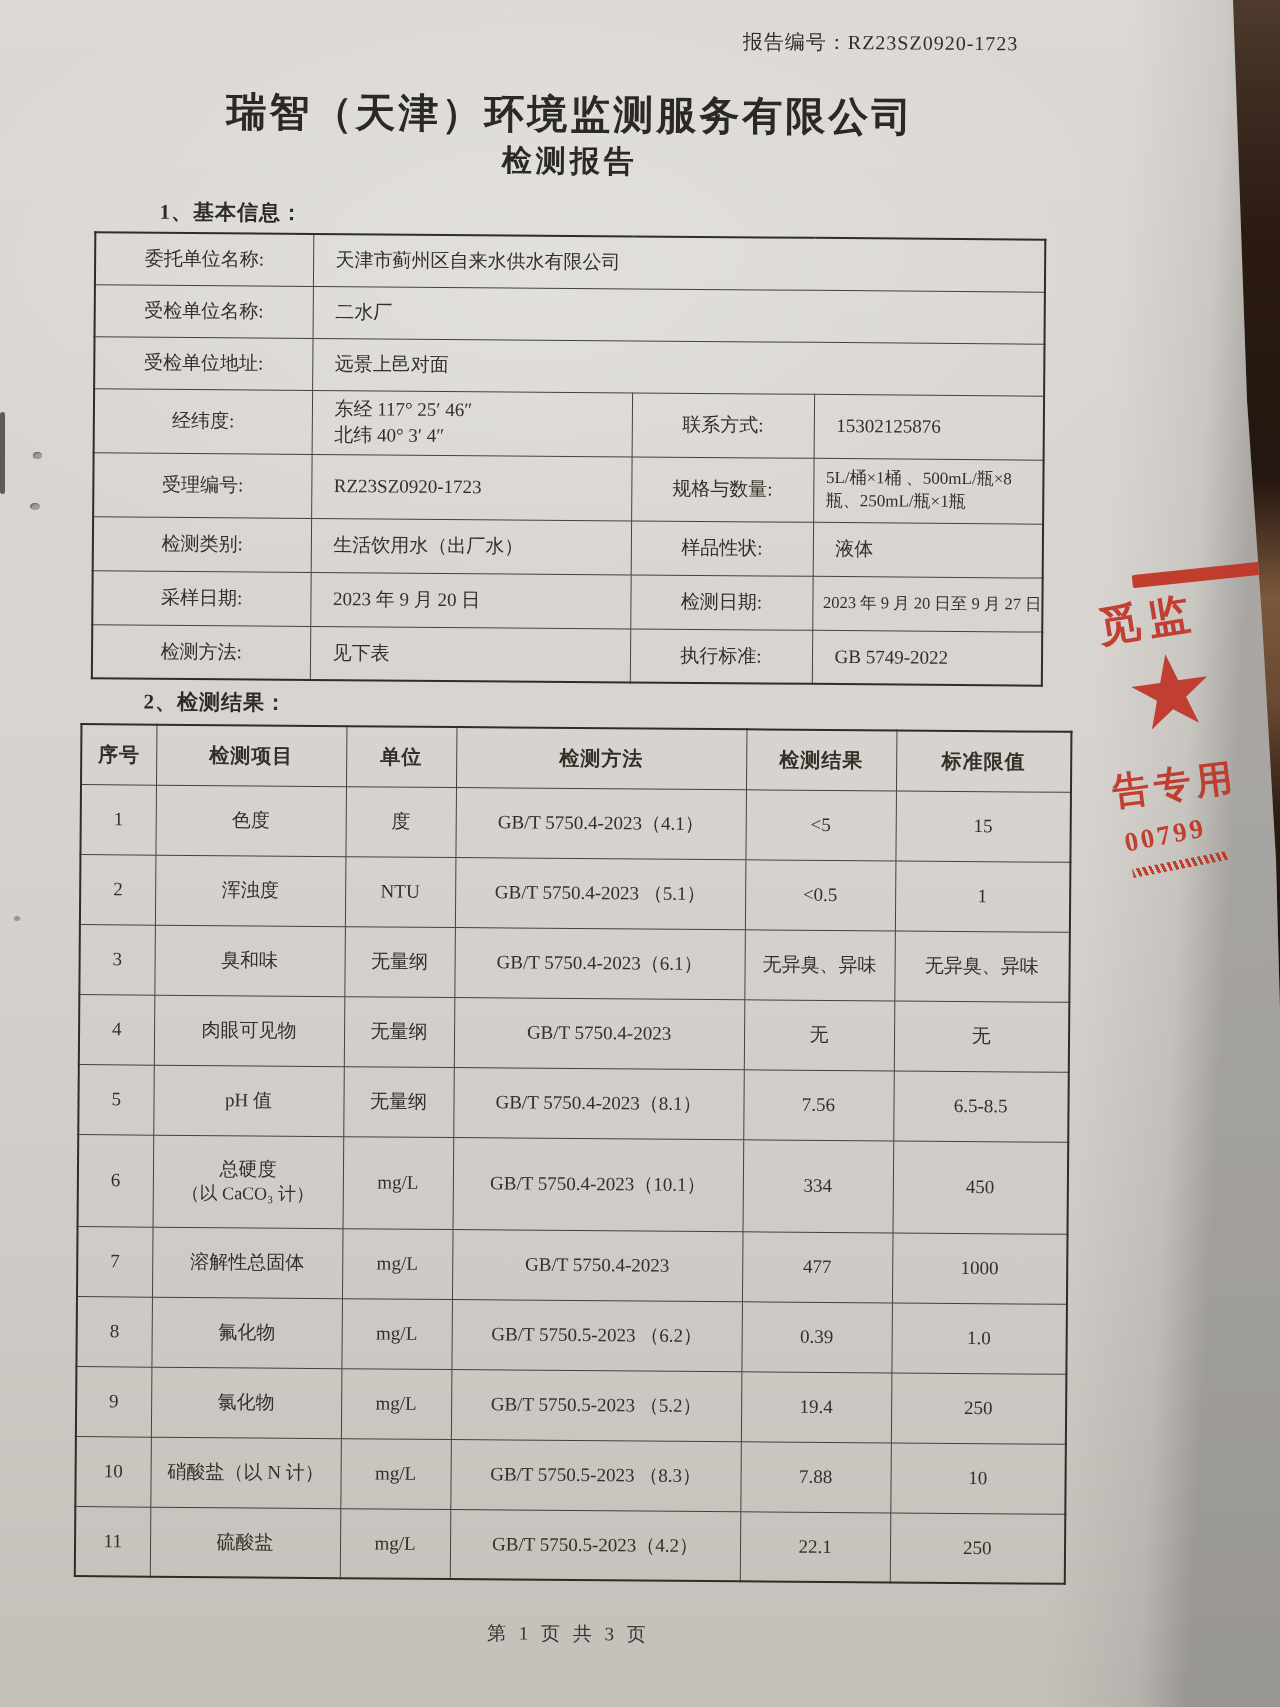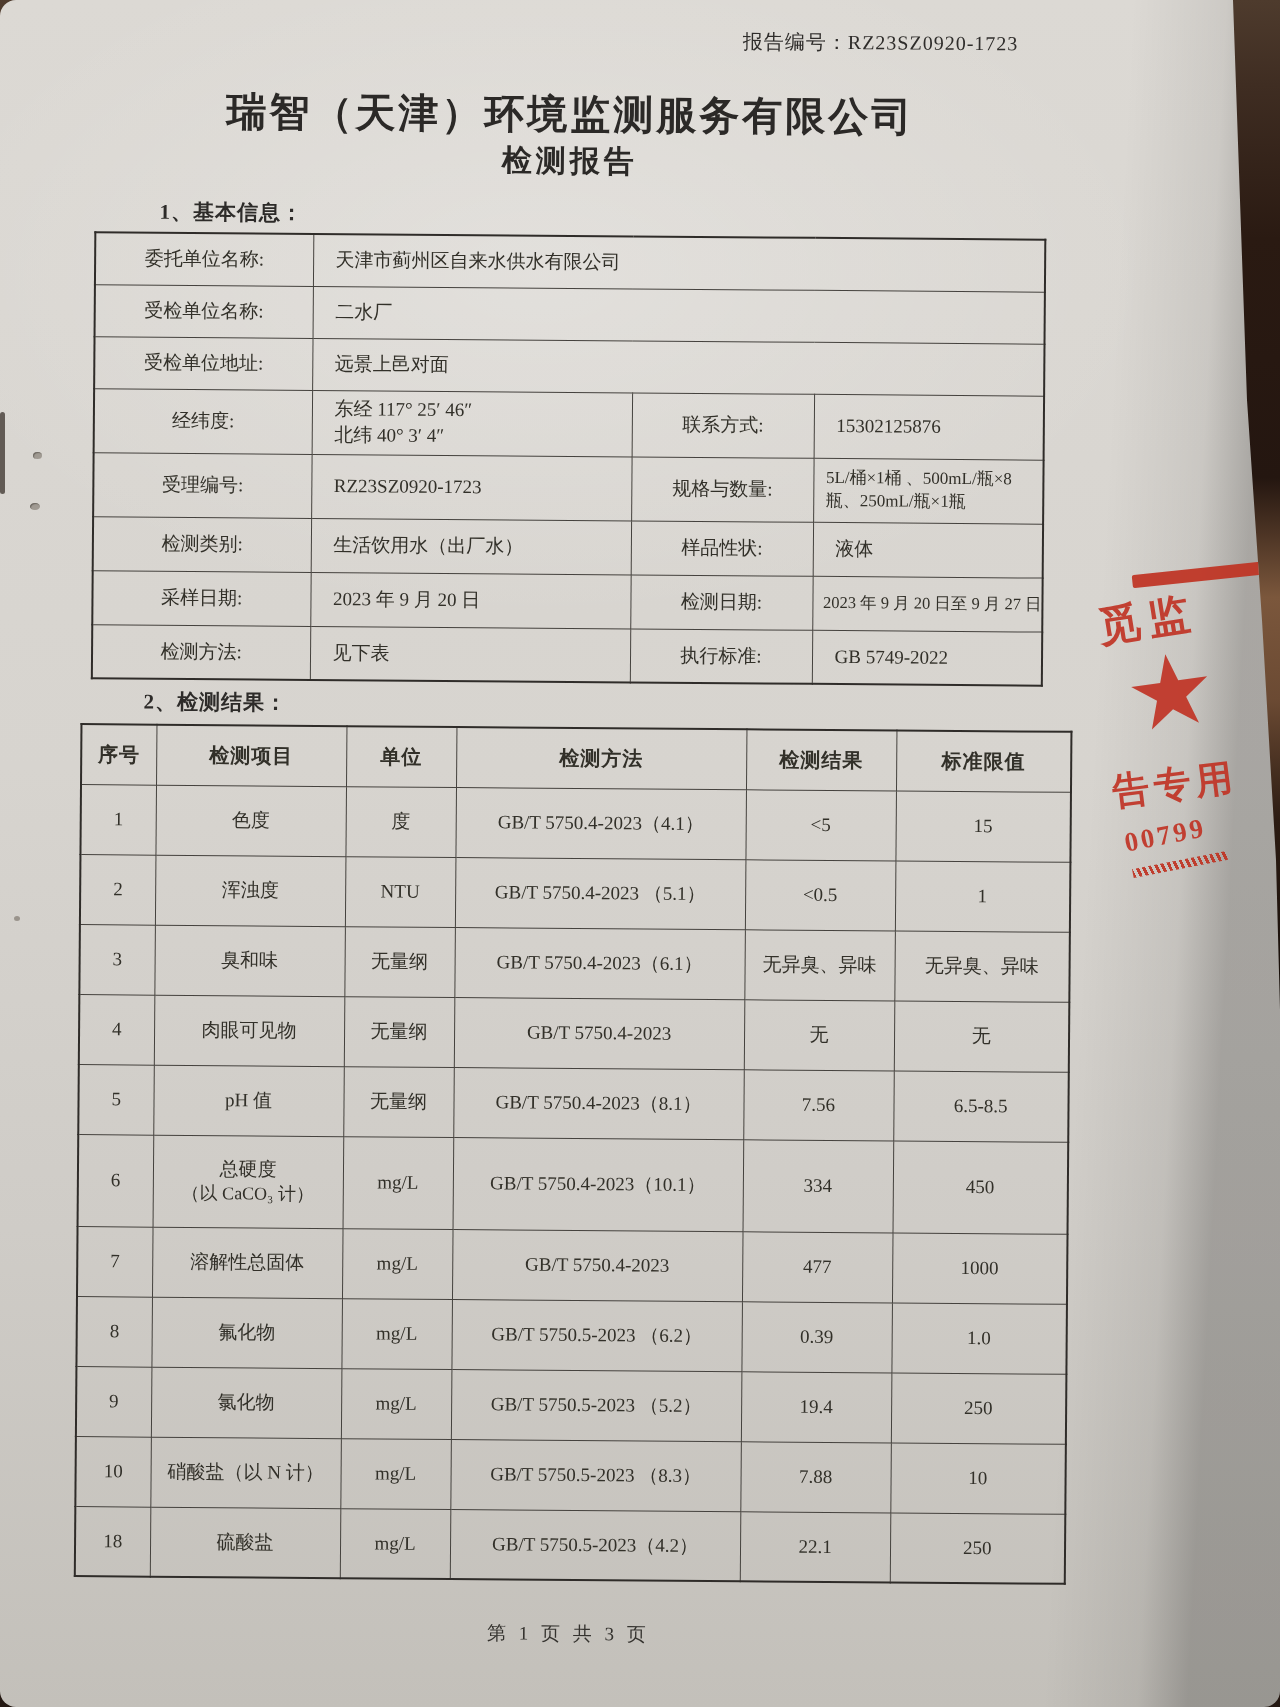--- a/index.html
+++ b/index.html
@@ -16,21 +16,20 @@
       #170f0a 58%, #1d130d 75%, #241812 100%);
   }
   
   .paper {
     position:absolute; inset:0;
     clip-path: polygon(0 0, 1233px 0, 1247px 400px, 1262px 620px, 1276px 860px, 1280px 1010px, 1280px 1707px, 0 1707px);
     background:
       linear-gradient(93deg, rgba(0,0,0,0) 1130px, rgba(0,0,0,0.07) 1225px, rgba(0,0,0,0.22) 1275px),
       radial-gradient(ellipse 900px 500px at 42% 16%, rgba(255,255,255,0.22), rgba(255,255,255,0) 70%),
       linear-gradient(180deg, #dcd9d4 0%, #d7d4cf 45%, #cfccc7 72%, #c3c0ba 100%);
-    border-radius: 16px;
   }
   .tilt { position:absolute; inset:0; transform:rotate(0.45deg); transform-origin:200px 150px; color:#302e2b; }
 
   
   .report-no { position:absolute; top:24px; left:742px; font-size:20px; letter-spacing:1px; color:#2f2d2b; white-space:nowrap; }
   .company-title { position:absolute; top:84px; left:95px; width:950px; text-align:center;
     font-size:40px; font-weight:700; letter-spacing:3px; color:#2b2927; white-space:nowrap; }
   .doc-title { position:absolute; top:138px; left:95px; width:950px; text-align:center;
     font-size:30px; font-weight:700; letter-spacing:4px; color:#2b2927; }
   .sec-heading { position:absolute; font-size:21px; font-weight:700; color:#2d2b29; letter-spacing:1px; }
@@ -260,21 +259,21 @@
           </tr>
           <tr class="dr">
             <td>10</td>
             <td>硝酸盐（以 N 计）</td>
             <td>mg/L</td>
             <td>GB/T 5750.5-2023 （8.3）</td>
             <td>7.88</td>
             <td>10</td>
           </tr>
           <tr class="dr">
-            <td>18</td>
+            <td>11</td>
             <td>硫酸盐</td>
             <td>mg/L</td>
             <td>GB/T 5750.5-2023（4.2）</td>
             <td>22.1</td>
             <td>250</td>
           </tr>
         </tbody>
       </table>
 
       <div class="page-footer">第 1 页 共 3 页</div>

